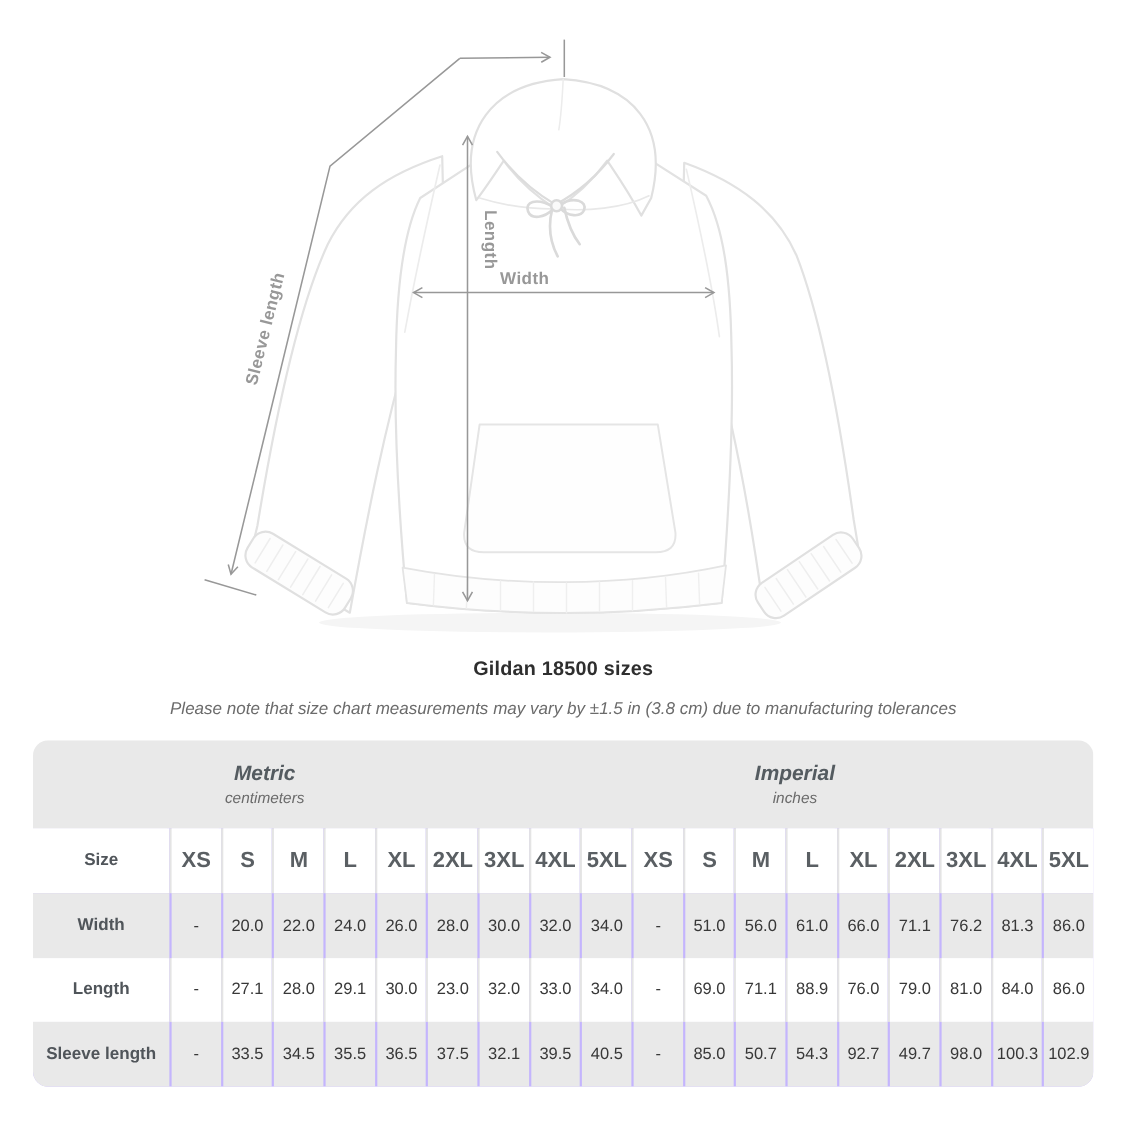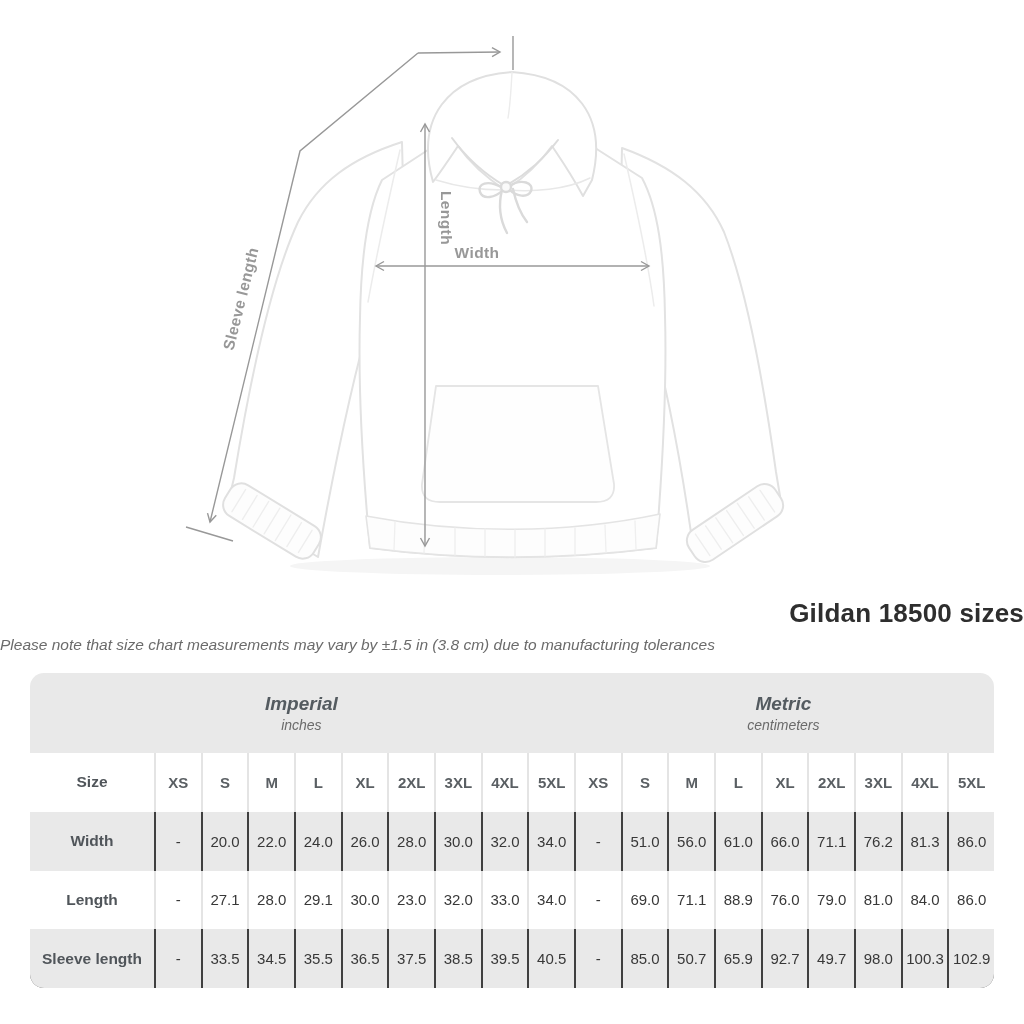--- a/index.html
+++ b/index.html
@@ -1,37 +1,37 @@
 <!DOCTYPE html>
 <html><head>
 <meta charset="utf-8">
 <style>
   html,body{margin:0;padding:0;background:#ffffff;}
   .page{position:relative;width:1024px;height:1024px;background:#ffffff;overflow:hidden;
         font-family:"Liberation Sans",sans-serif;}
   .diagram{position:absolute;left:0;top:0;width:1024px;height:600px;display:block;}
-  .page-title{position:absolute;top:598px;left:0;width:1024px;margin:0;text-align:right;
-              font-size:26px;font-weight:bold;color:#2e2e2e;letter-spacing:.2px;}
-  .subtitle{position:absolute;top:636px;left:0;width:1024px;margin:0;
+  .page-title{position:absolute;top:598px;left:0;width:1024px;margin:0;text-align:center;
+              font-size:18px;font-weight:bold;color:#2e2e2e;letter-spacing:.2px;}
+  .subtitle{position:absolute;top:636px;left:0;width:1024px;margin:0;text-align:center;
             font-style:italic;font-size:15.5px;color:#6b6b6b;}
   .table-card{position:absolute;left:30px;top:673px;width:964px;height:315px;
               border-radius:14px;overflow:hidden;background:#ffffff;}
   .band{display:flex;height:80px;background:#e9e9e9;}
   .band-half{display:flex;flex-direction:column;align-items:center;justify-content:center;gap:2px;}
   .band-half.imperial{flex:0 0 56.3%;}
   .band-half.metric{flex:1 1 auto;}
   .band-title{font-size:19px;font-weight:bold;font-style:italic;color:#545b60;}
   .band-sub{font-size:14px;font-style:italic;color:#6a6a6a;}
   .grid{display:grid;grid-template-columns:124px repeat(18,1fr);column-gap:2px;row-gap:0;
-        grid-auto-rows:58.75px;background:#404040;}
+        grid-auto-rows:58.75px;background:#c4b5fd;}
   .cell{display:flex;align-items:center;justify-content:center;font-size:15px;color:#383838;
         background:#ffffff;}
   .cell.gray{background:#e9e9e9;}
   .cell.white{background:#ffffff;box-shadow:-2px 0 0 #e4e4e4;}
-  .cell.head{font-weight:bold;color:#5a5f63;font-size:15px;}
+  .cell.head{font-weight:bold;color:#5a5f63;font-size:20px;}
   .cell.rowlabel{font-weight:bold;color:#50555a;font-size:15.5px;}
   .ann-text{font-size:15.5px;font-weight:bold;fill:#989898;letter-spacing:.4px;}
 </style>
 </head>
 <body>
 
 <div class="page">
 
   <svg class="diagram" viewBox="0 0 1024 600">
     <defs>
@@ -136,27 +136,27 @@
       <text class="ann-text" transform="translate(441,218) rotate(90)" text-anchor="middle">Length</text>
       <text class="ann-text" transform="translate(246,300) rotate(-76)" text-anchor="middle">Sleeve length</text>
     </g>
   </svg>
 
   <h1 class="page-title">Gildan 18500 sizes</h1>
   <p class="subtitle">Please note that size chart measurements may vary by ±1.5 in (3.8 cm) due to manufacturing tolerances</p>
 
   <div class="table-card">
     <div class="band">
+      <div class="band-half metric">
+        <div class="band-title">Metric</div>
+        <div class="band-sub">centimeters</div>
+      </div>
       <div class="band-half imperial">
         <div class="band-title">Imperial</div>
         <div class="band-sub">inches</div>
-      </div>
-      <div class="band-half metric">
-        <div class="band-title">Metric</div>
-        <div class="band-sub">centimeters</div>
       </div>
     </div>
     <div class="grid" id="size-grid">
         <div class="cell white head rowlabel">Size</div>
         <div class="cell white head">XS</div>
         <div class="cell white head">S</div>
         <div class="cell white head">M</div>
         <div class="cell white head">L</div>
         <div class="cell white head">XL</div>
         <div class="cell white head">2XL</div>
@@ -210,27 +210,27 @@
         <div class="cell white num">81.0</div>
         <div class="cell white num">84.0</div>
         <div class="cell white num">86.0</div>
         <div class="cell gray rowlabel">Sleeve length</div>
         <div class="cell gray num">-</div>
         <div class="cell gray num">33.5</div>
         <div class="cell gray num">34.5</div>
         <div class="cell gray num">35.5</div>
         <div class="cell gray num">36.5</div>
         <div class="cell gray num">37.5</div>
-        <div class="cell gray num">38.5</div>
+        <div class="cell gray num">32.1</div>
         <div class="cell gray num">39.5</div>
         <div class="cell gray num">40.5</div>
         <div class="cell gray num">-</div>
         <div class="cell gray num">85.0</div>
         <div class="cell gray num">50.7</div>
-        <div class="cell gray num">65.9</div>
+        <div class="cell gray num">54.3</div>
         <div class="cell gray num">92.7</div>
         <div class="cell gray num">49.7</div>
         <div class="cell gray num">98.0</div>
         <div class="cell gray num">100.3</div>
         <div class="cell gray num">102.9</div>
       </div>
   </div>
 
 </div>
 

